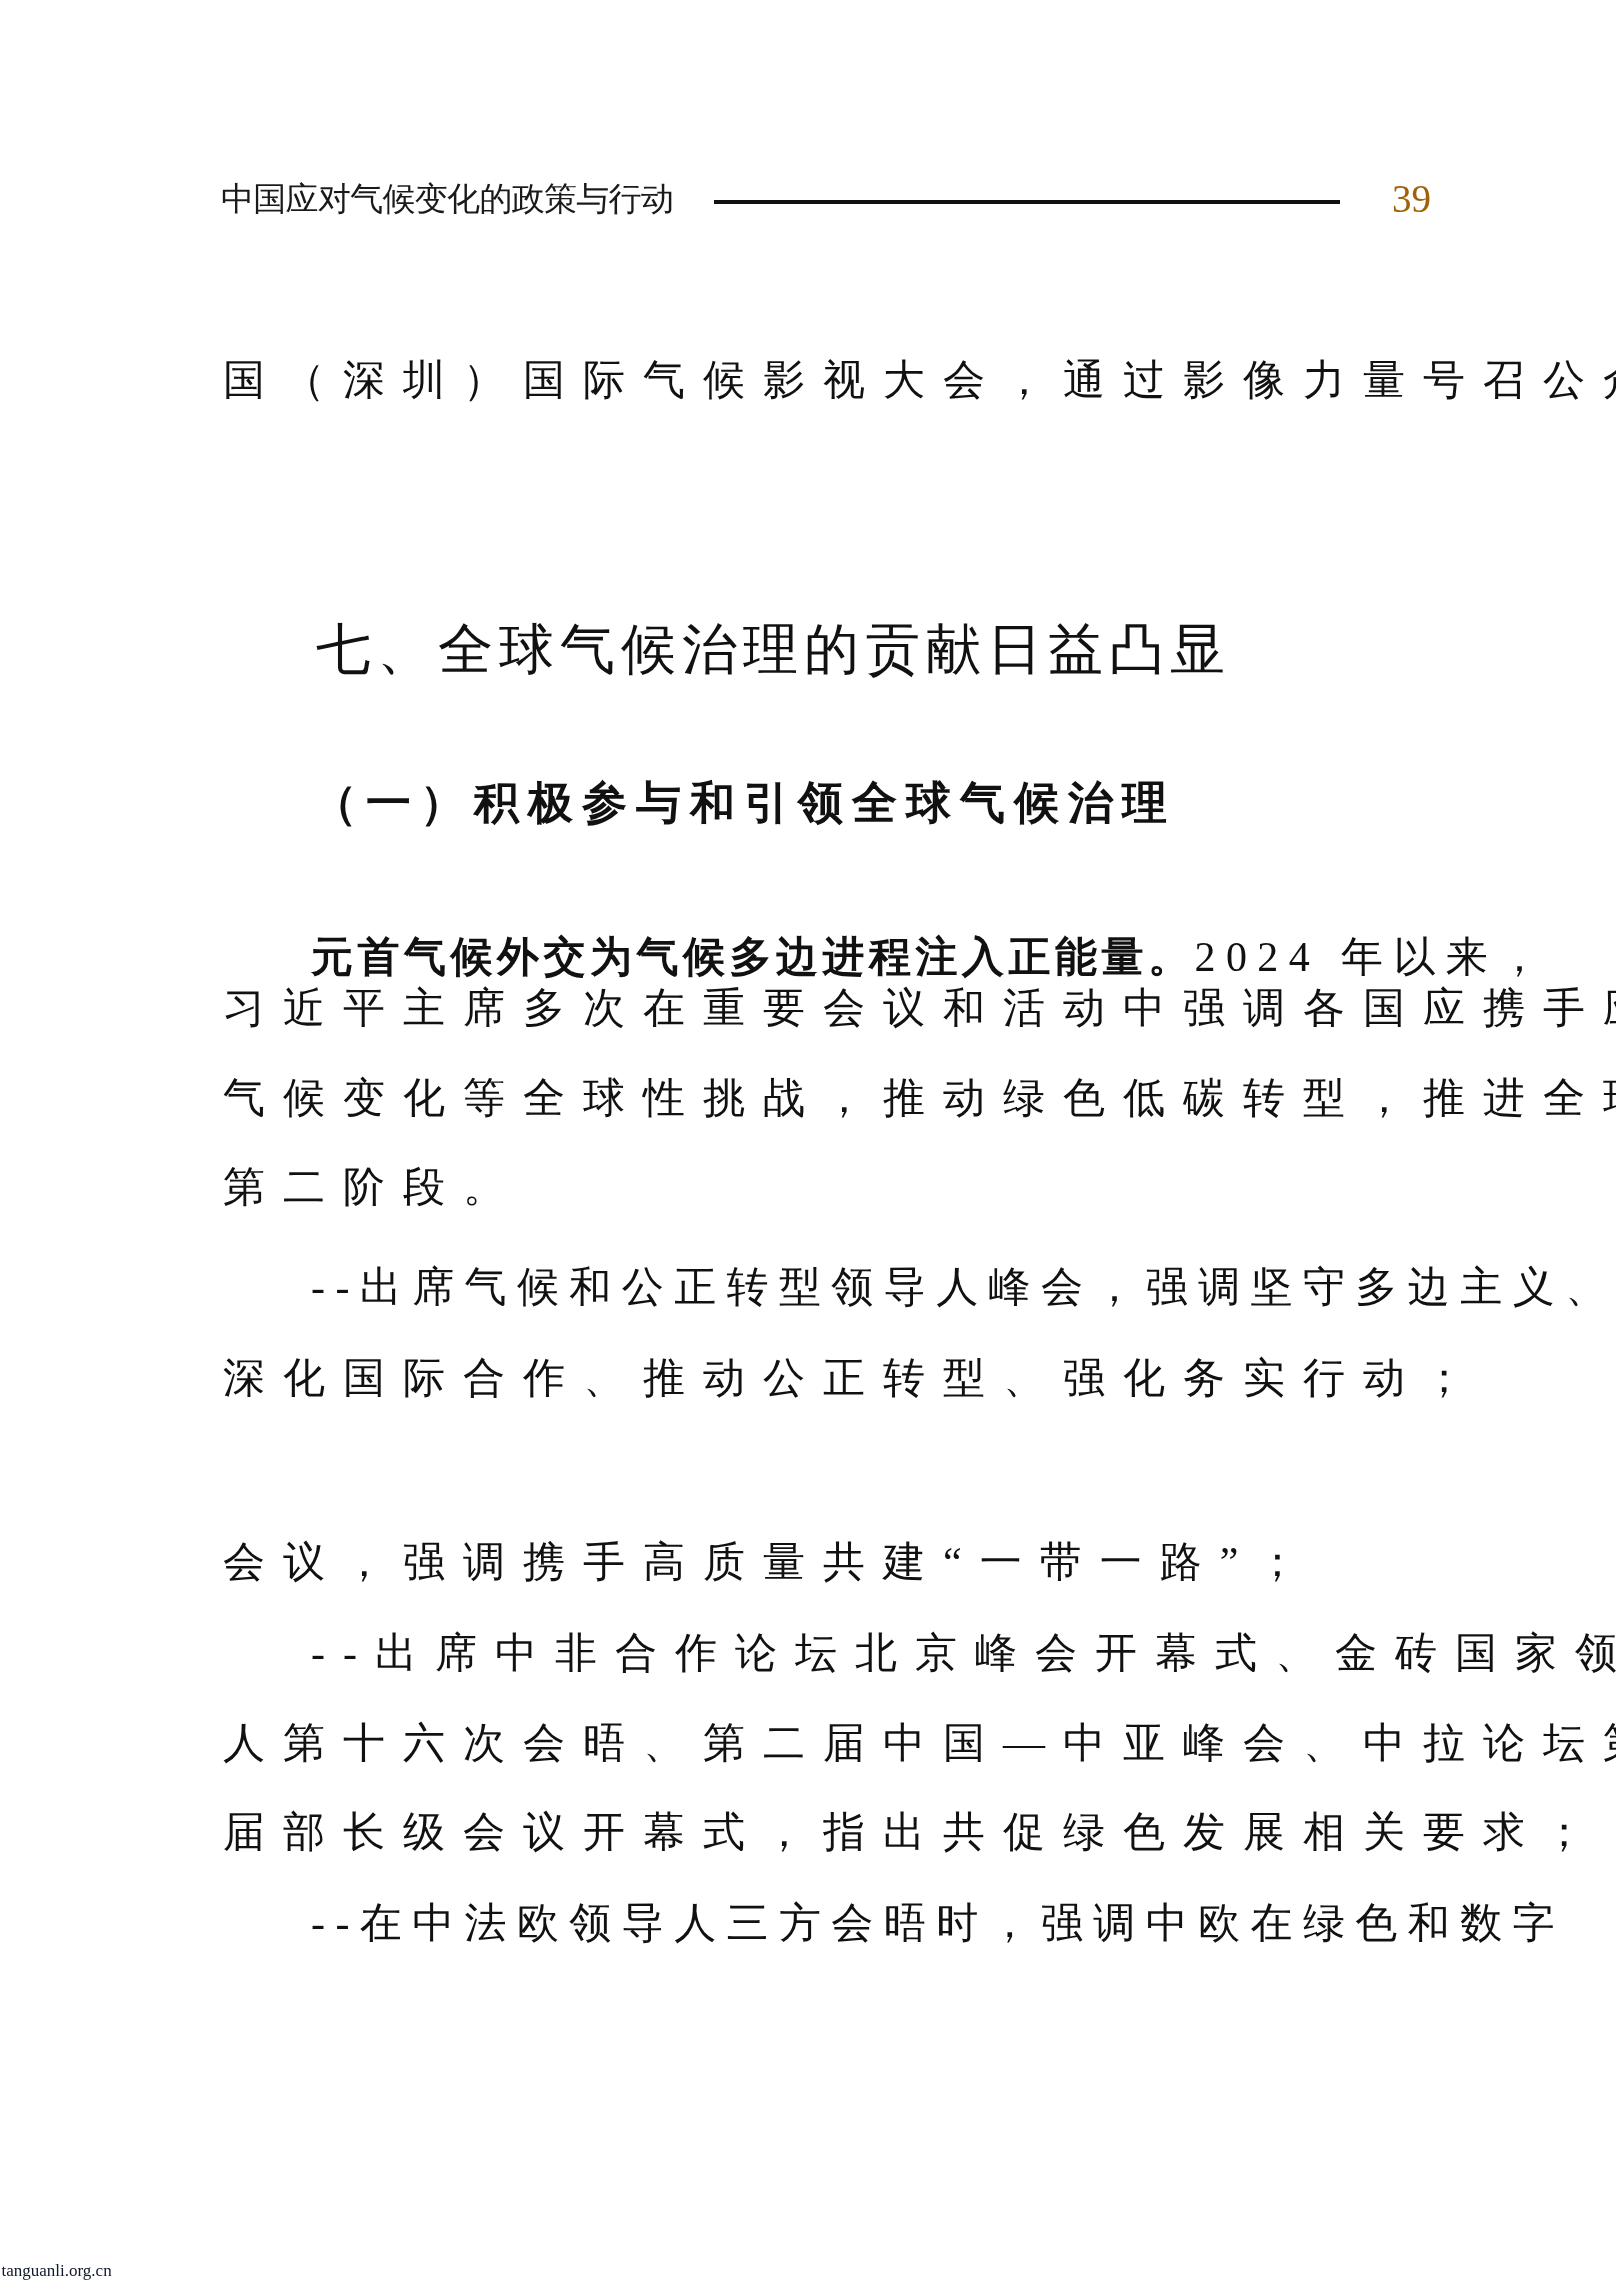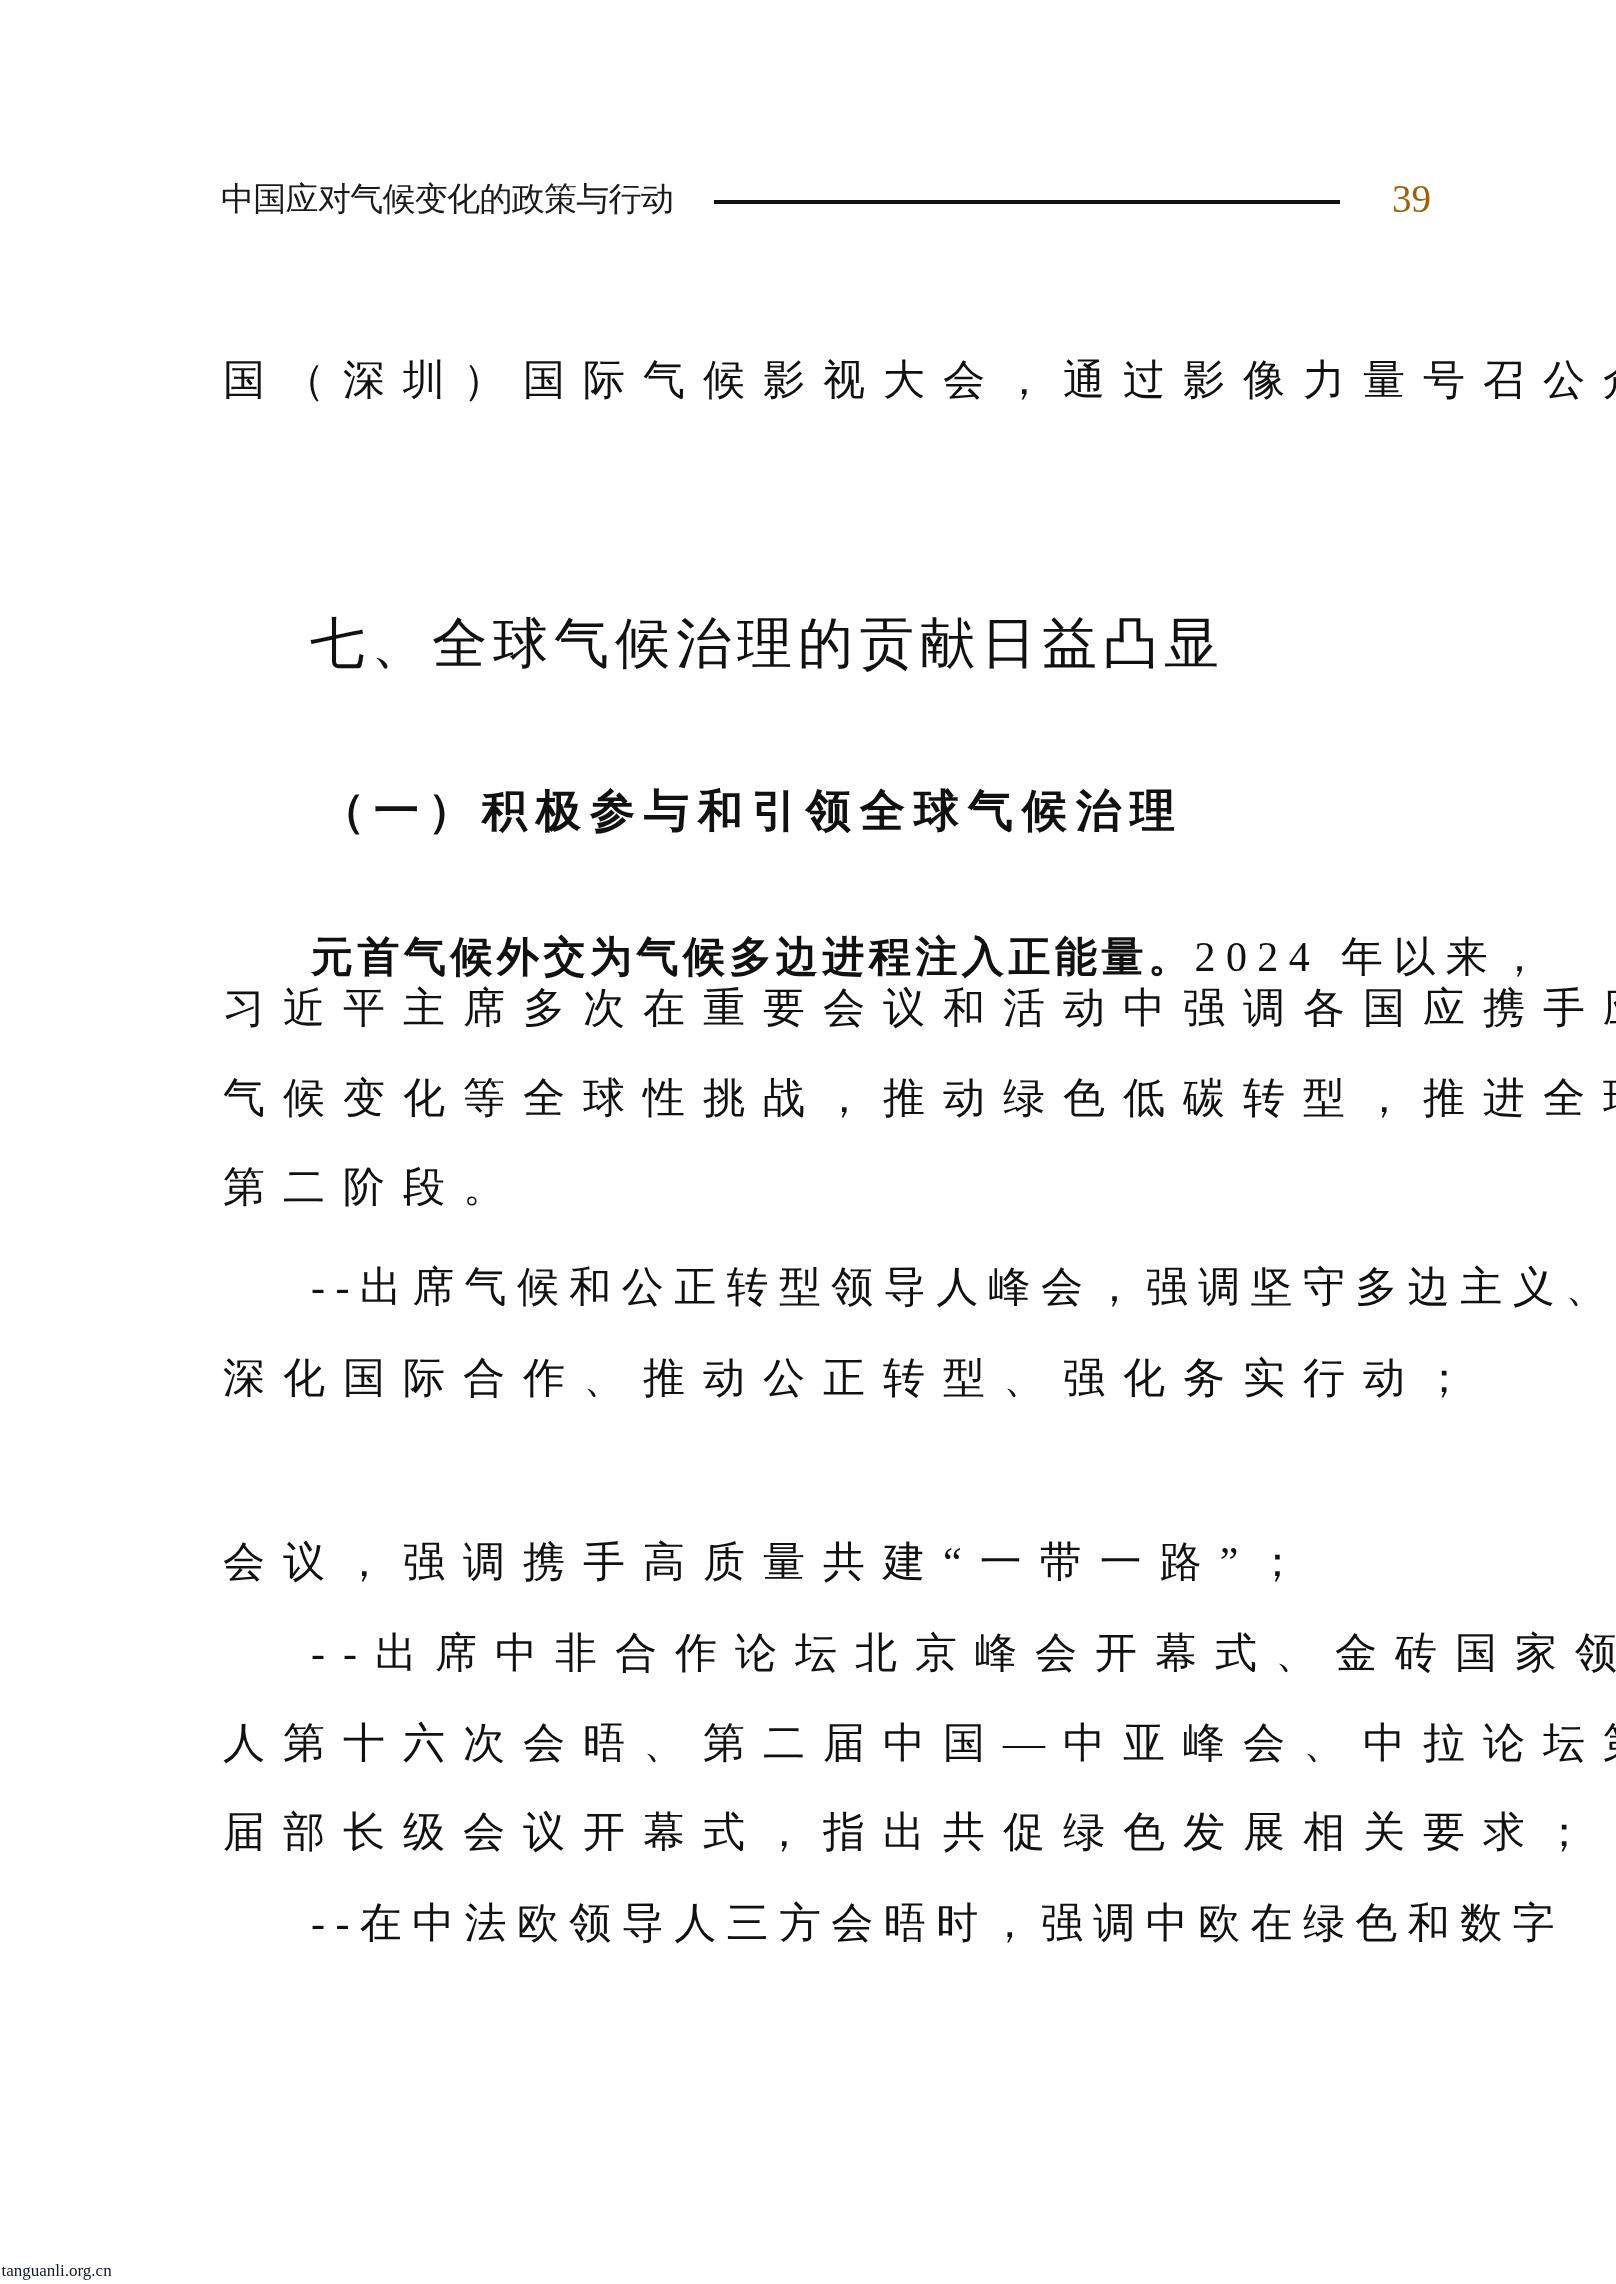--- a/index.html
+++ b/index.html
@@ -44,23 +44,23 @@
 <body>
 
 <div class="page">
 
   <div class="running-head">中国应对气候变化的政策与行动</div>
   <div class="head-rule"></div>
   <div class="page-number">39</div>
 
   <div class="line" style="top:354px">国（深圳）国际气候影视大会，通过影像力量号召公众积</div>
 
-  <h1 class="h1" style="margin:0">七、全球气候治理的贡献日益凸显</h1>
+  <h1 class="h1" style="margin:6px">七、全球气候治理的贡献日益凸显</h1>
 
-  <h2 class="h2" style="margin:8px">（一）积极参与和引领全球气候治理</h2>
+  <h2 class="h2" style="margin:0">（一）积极参与和引领全球气候治理</h2>
 
   <div class="line indent tight" style="top:931px"><span class="lead">元首气候外交为气候多边进程注入正能量。</span><span>2024 年以来，</span></div>
   <div class="line" style="top:982px">习近平主席多次在重要会议和活动中强调各国应携手应对</div>
   <div class="line" style="top:1072px">气候变化等全球性挑战，推动绿色低碳转型，推进全球发</div>
   <div class="line" style="top:1161px">第二阶段。</div>
 
   <div class="line indent tight" style="top:1261px">--出席气候和公正转型领导人峰会，强调坚守多边主义、</div>
   <div class="line" style="top:1352px">深化国际合作、推动公正转型、强化务实行动；</div>
 
   <div class="line" style="top:1536px">会议，强调携手高质量共建“一带一路”；</div>

